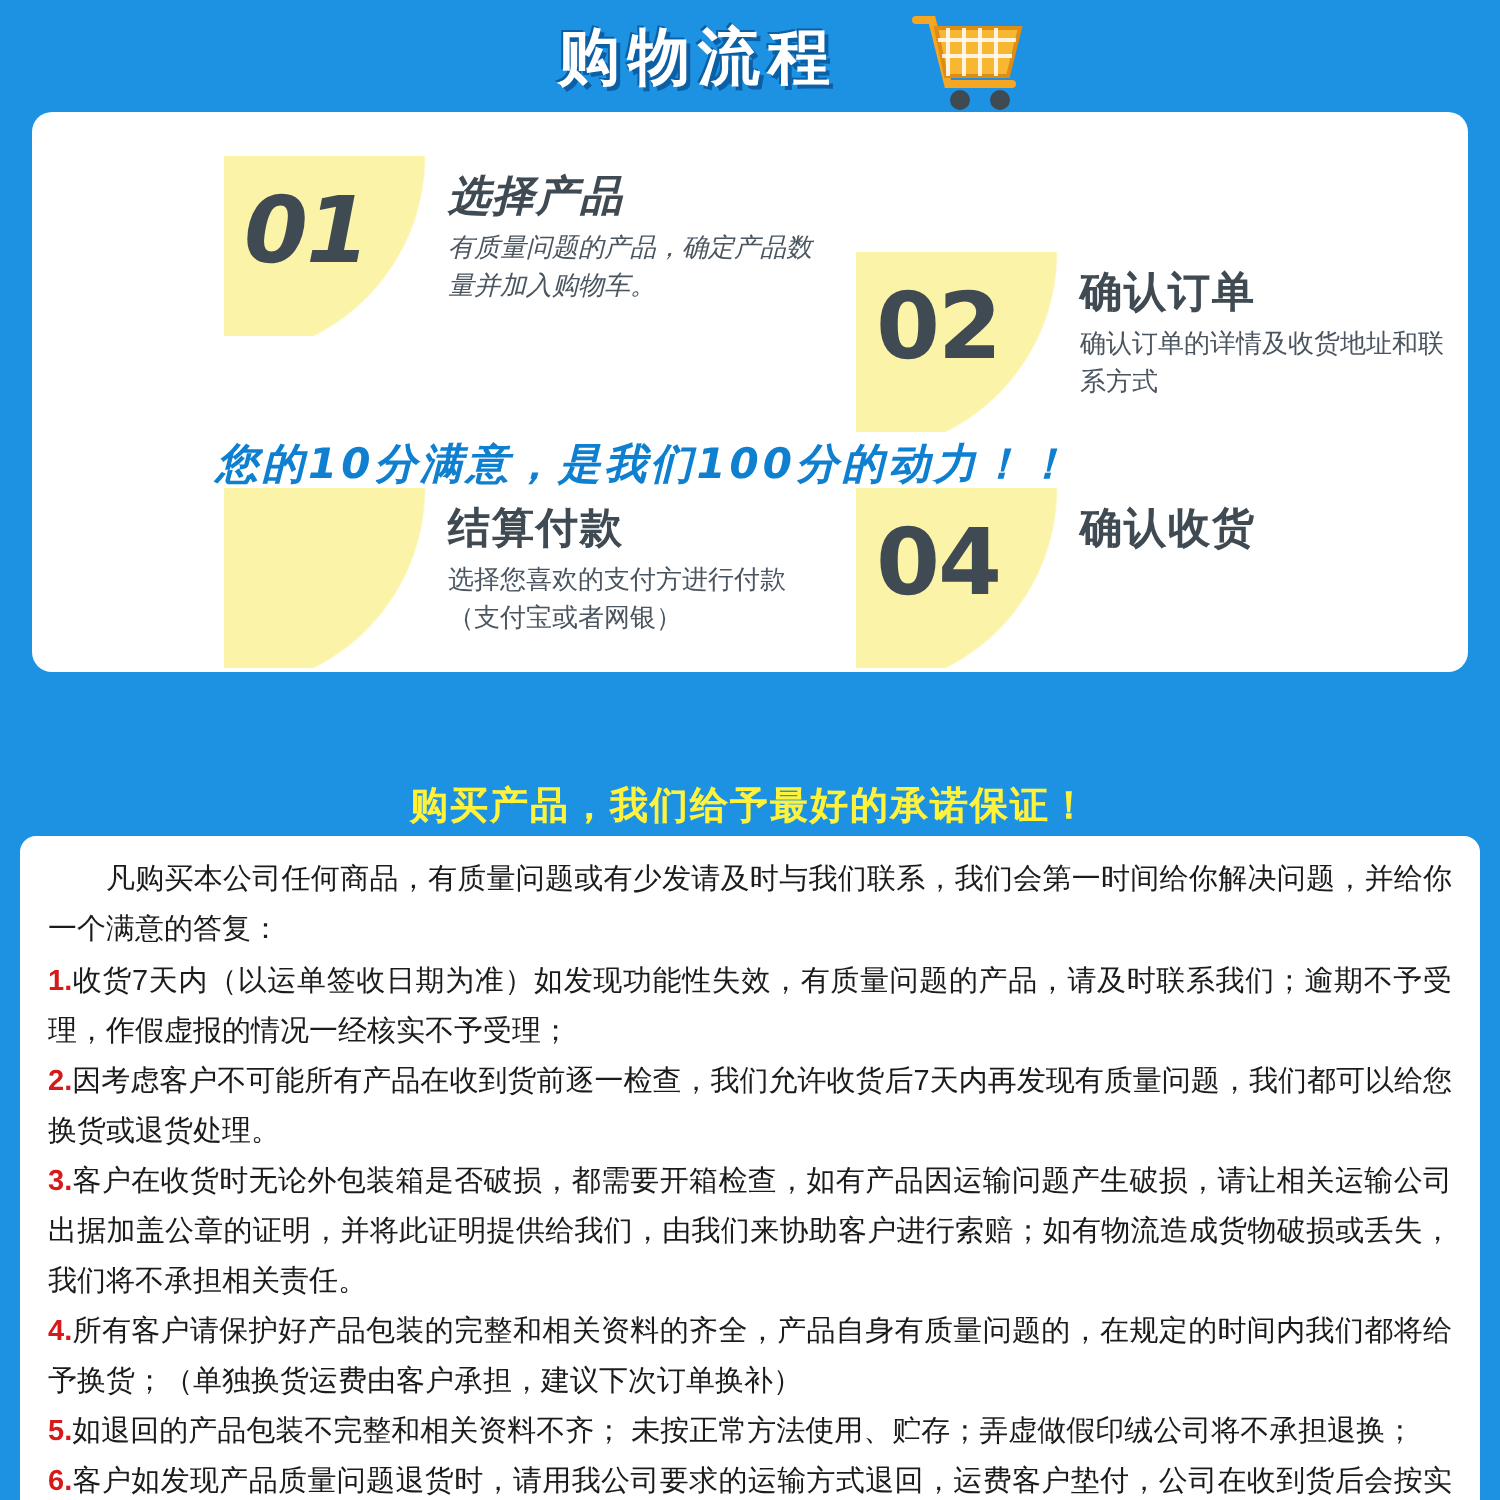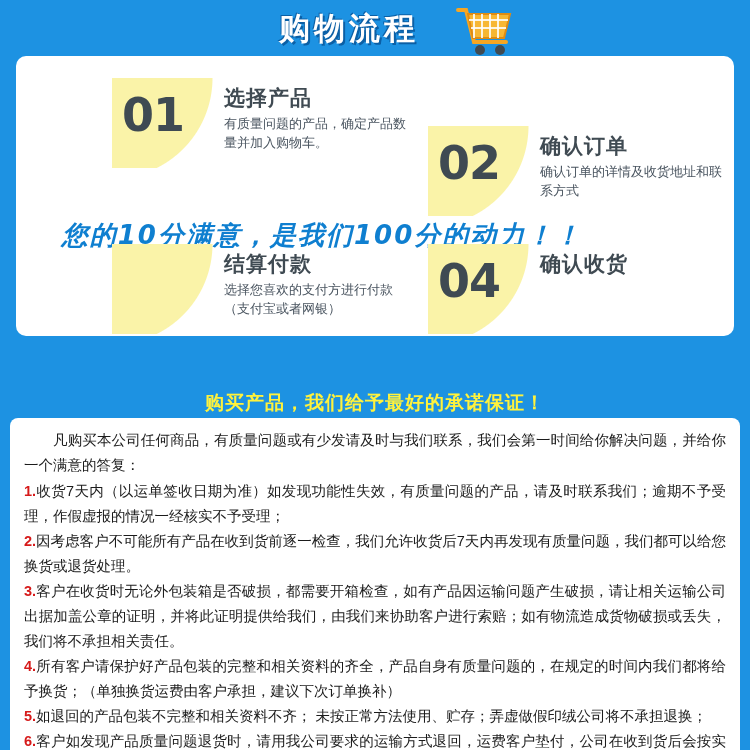--- a/index.html
+++ b/index.html
@@ -61,21 +61,21 @@
     font-size:21px;font-weight:bold;color:#3f4a52;
     letter-spacing:1px;
   }
   .step-body{
     position:absolute;left:112px;top:36px;width:190px;
     font-size:13px;color:#4a5560;line-height:19px;
   }
 
   .slogan{
     position:absolute;left:0;top:162px;width:612px;text-align:center;
-    font-size:26px;font-weight:bold;color:#0f7fd0;
+    font-size:21px;font-weight:bold;color:#0f7fd0;
     font-style:italic;letter-spacing:2px;
     font-family:"DejaVu Sans",sans-serif;
   }
 
   
   .bottom-section{
     position:absolute;left:0;top:348px;width:750px;height:402px;
     background:#1d92e2;
     margin-top:36px;
   }
@@ -126,21 +126,21 @@
         <path d="M16 12 L58 12 L52 36 L21 36 Z" fill="#f7b733" stroke="#e08c12" stroke-width="2"></path>
         <path d="M22 12 L22 36 M30 12 L30 36 M38 12 L38 36 M46 12 L46 36" stroke="#ffffff" stroke-width="2" opacity="0.85"></path>
         <path d="M17 18 L56 18 M19 26 L54 26" stroke="#ffffff" stroke-width="2" opacity="0.85"></path>
         <circle cx="28" cy="48" r="5" fill="#3f4a52"></circle>
         <circle cx="48" cy="48" r="5" fill="#3f4a52"></circle>
       </svg>
     </div>
 
     <div class="panel">
 
-      <div class="step" style="left:96px;top:22px;">
+      <div class="step" style="left:96px;top:22px;font-style:italic;">
         <div class="fan">
             <div class="fan-quarter"></div>
           </div>
         <div class="step-num">01</div>
         <div class="step-head">选择产品</div>
         <div class="step-body">有质量问题的产品，确定产品数量并加入购物车。</div>
       </div>
 
       <div class="step" style="left:412px;top:22px;margin-top:48px;">
         <div class="fan">

